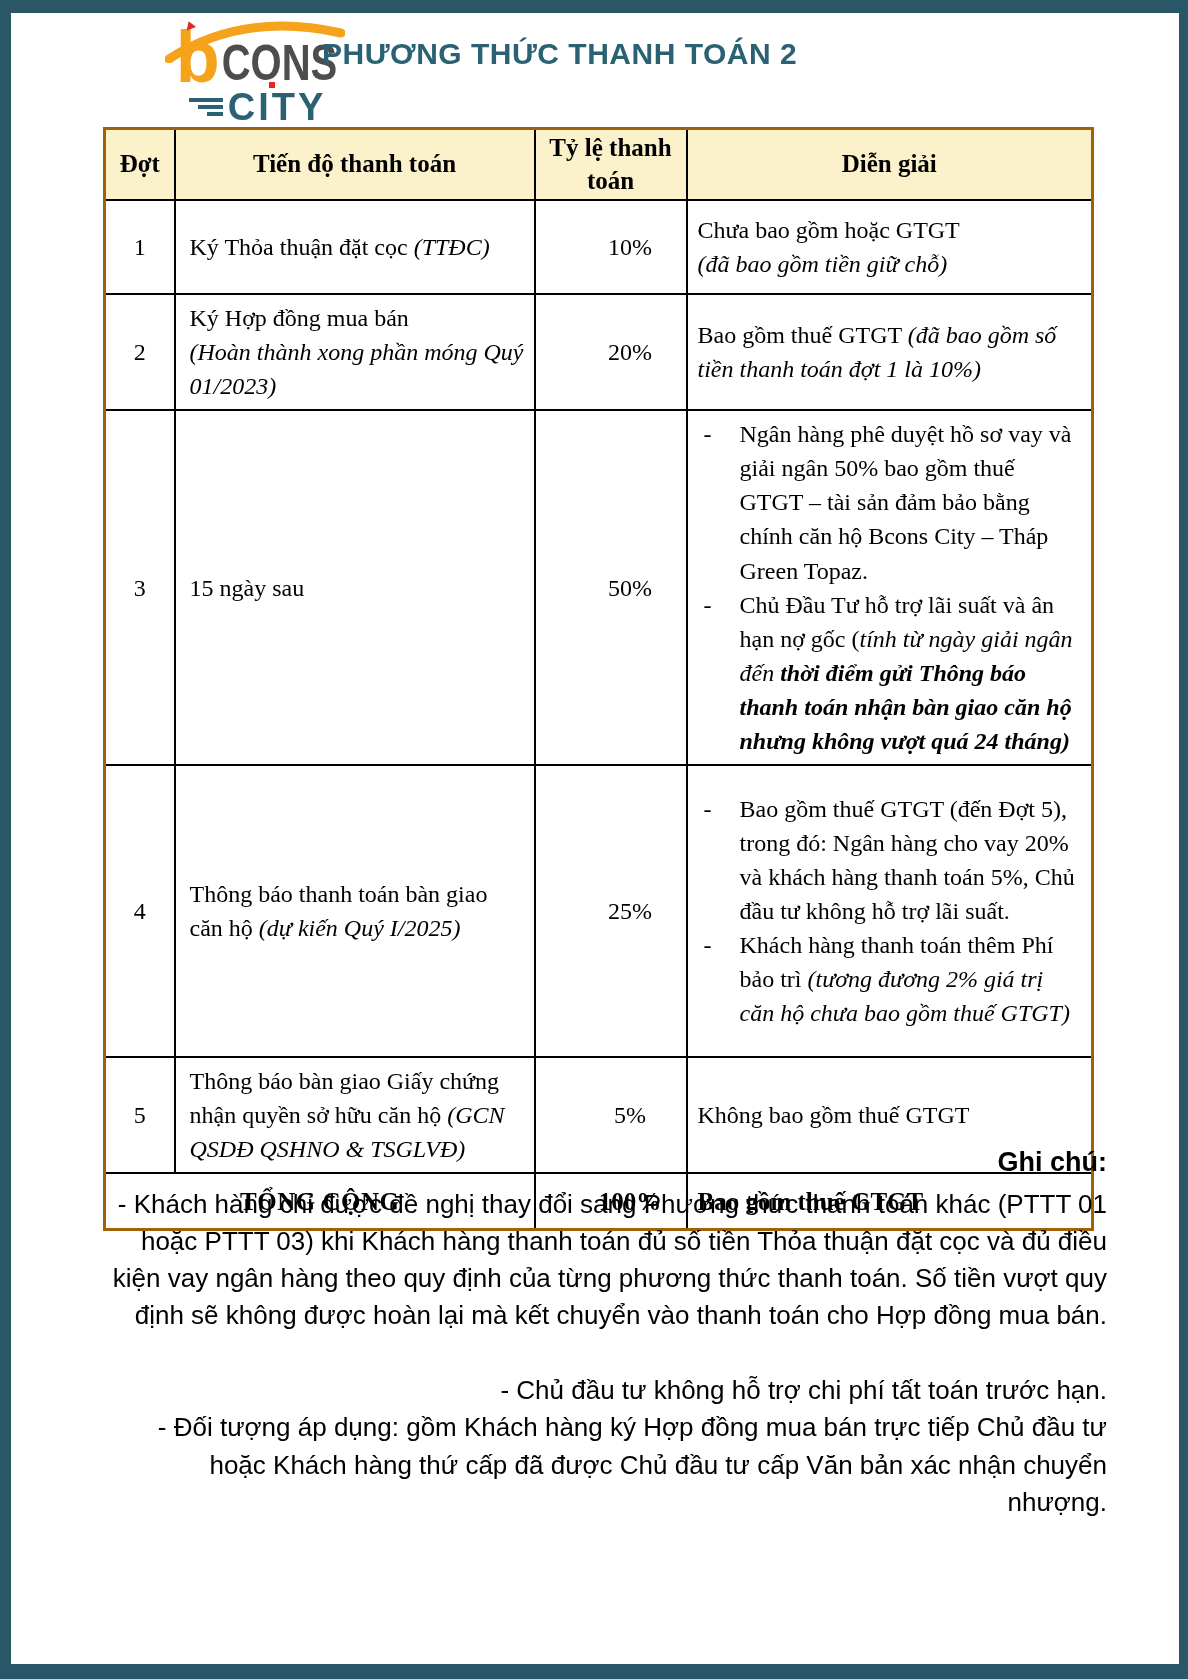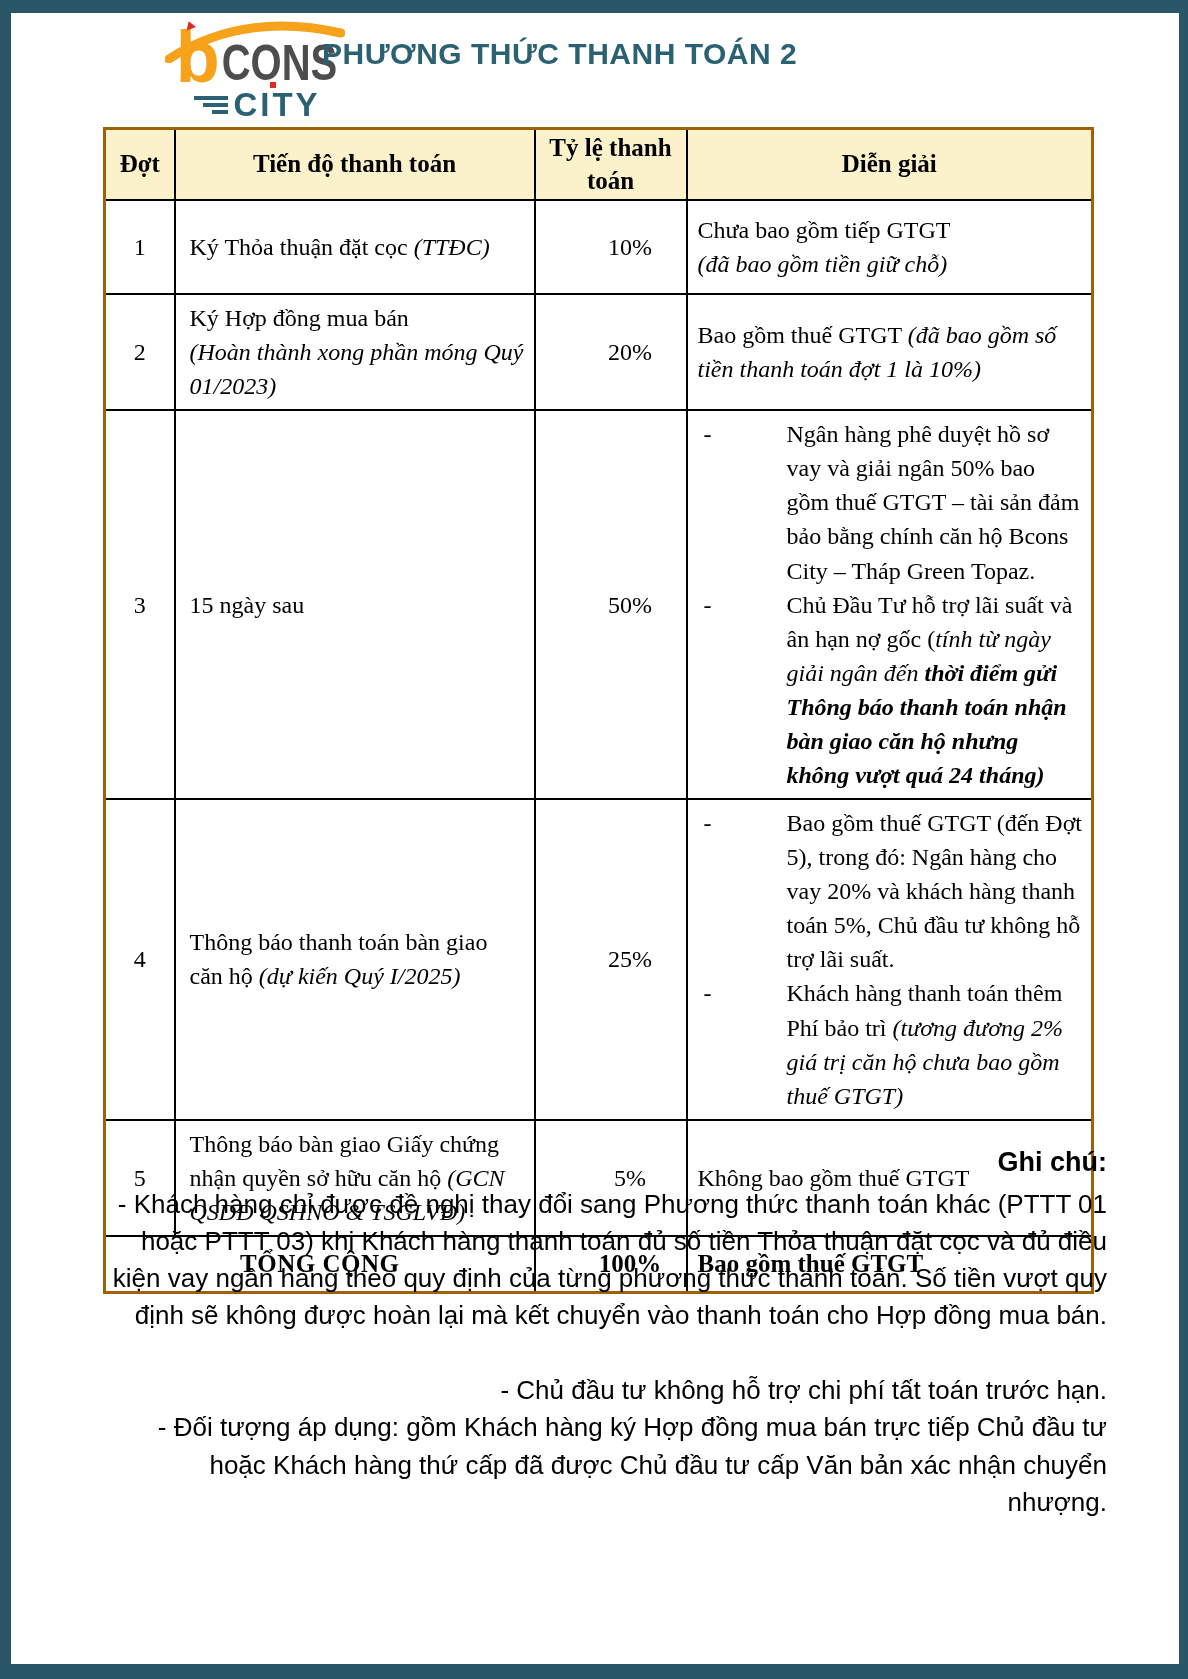--- a/index.html
+++ b/index.html
@@ -21,21 +21,21 @@
   .red-tri{position:absolute;left:26px;top:6px;width:0;height:0;
            border-left:5px solid transparent;border-right:5px solid transparent;
            border-bottom:8px solid #E02A20;transform:rotate(-20deg);}
   .logo-row2{display:flex;align-items:center;justify-content:center;margin-top:3px;}
   .city-lines{display:inline-block;width:36px;margin-right:5px;}
   .city-lines i{display:block;height:4px;background:#2A6173;margin:3px 0 3px auto;}
   .city-lines i:nth-child(1){width:34px;}
   .city-lines i:nth-child(2){width:25px;}
   .city-lines i:nth-child(3){width:16px;}
   .logo-city{position:relative;font-family:"Liberation Sans",sans-serif;font-weight:800;
-             font-size:33px;color:#2A6173;letter-spacing:3px;line-height:1;}
+             font-size:38px;color:#2A6173;letter-spacing:3px;line-height:1;}
   .city-idot{position:absolute;left:42%;top:-6px;width:6px;height:6px;background:#E02A20;}
   .logo-sub{font-family:"Liberation Sans",sans-serif;font-weight:800;font-size:16px;
             color:#2A6173;margin-top:7px;letter-spacing:.5px;white-space:nowrap;}
   
   .title{position:absolute;left:311px;top:24px;font-family:"Liberation Sans",sans-serif;
          font-weight:800;font-size:30px;color:#2A6173;letter-spacing:.5px;white-space:nowrap;}
   
   table.pay{position:absolute;left:92px;top:114px;width:988px;border-collapse:collapse;
             table-layout:fixed;font-size:24px;border:3px solid #a16207;}
   table.pay th,table.pay td{border:2px solid #000;vertical-align:middle;}
@@ -43,21 +43,21 @@
                text-align:center;padding:2px 6px;}
   table.pay td{line-height:1.42;}
   td.phase{text-align:center;}
   td.ratio{text-align:center;padding-left:40px;}
   td.progress{padding:6px 10px 6px 14px;text-align:left;}
   td.desc{padding:6px 8px 6px 10px;text-align:left;}
   tr.r1 td{height:80px;} tr.r2 td{height:96px;} tr.r3 td{height:308px;}
   tr.r4 td{height:278px;} tr.r5 td{height:102px;} tr.total td{height:42px;}
   .bullet{display:flex;}
   .bullet .dash{flex:0 0 42px;padding-left:6px;box-sizing:border-box;}
-  .bullet .btxt{flex:1;margin-left:47px;}
+  .bullet .btxt{flex:1;}
   .seg-i{font-style:italic;}
   .seg-bi{font-style:italic;font-weight:bold;}
   tr.total td{font-weight:bold;font-size:25px;margin-left:36px;}
   tr.total td.tlabel{text-align:center;letter-spacing:.5px;}
   tr.total td.desc{font-weight:bold;}
   
   .notes{position:absolute;left:92px;top:1130px;width:1004px;
          font-family:"Liberation Sans",sans-serif;font-size:26px;line-height:1.43;color:#000;text-align:right;}
   .notes-heading{font-weight:bold;font-size:27px;margin:0 0 4px 0;}
   .notes p{margin:0 0 38px 0;}
@@ -105,21 +105,21 @@
         <th>Tiến độ thanh toán</th>
         <th>Tỷ lệ thanh toán</th>
         <th>Diễn giải</th>
       </tr>
     </thead>
     <tbody>
       <tr class="r1">
         <td class="phase">1</td>
         <td class="progress"><span><span class="seg-n">Ký Thỏa thuận đặt cọc </span><span class="seg-i">(TTĐC)</span></span></td>
         <td class="ratio">10%</td>
-        <td class="desc"><span><span class="seg-n">Chưa bao gồm tiếp GTGT</span><br><span class="seg-i">(đã bao gồm tiền giữ chỗ)</span></span></td>
+        <td class="desc"><span><span class="seg-n">Chưa bao gồm hoặc GTGT</span><br><span class="seg-i">(đã bao gồm tiền giữ chỗ)</span></span></td>
       </tr>
       <tr class="r2">
         <td class="phase">2</td>
         <td class="progress"><span><span class="seg-n">Ký Hợp đồng mua bán</span><br><span class="seg-i">(Hoàn thành xong phần móng Quý 01/2023)</span></span></td>
         <td class="ratio">20%</td>
         <td class="desc"><span><span class="seg-n">Bao gồm thuế GTGT </span><span class="seg-i">(đã bao gồm số tiền thanh toán đợt 1 là 10%)</span></span></td>
       </tr>
       <tr class="r3">
         <td class="phase">3</td>
         <td class="progress"><span><span class="seg-n">15 ngày sau</span></span></td>

